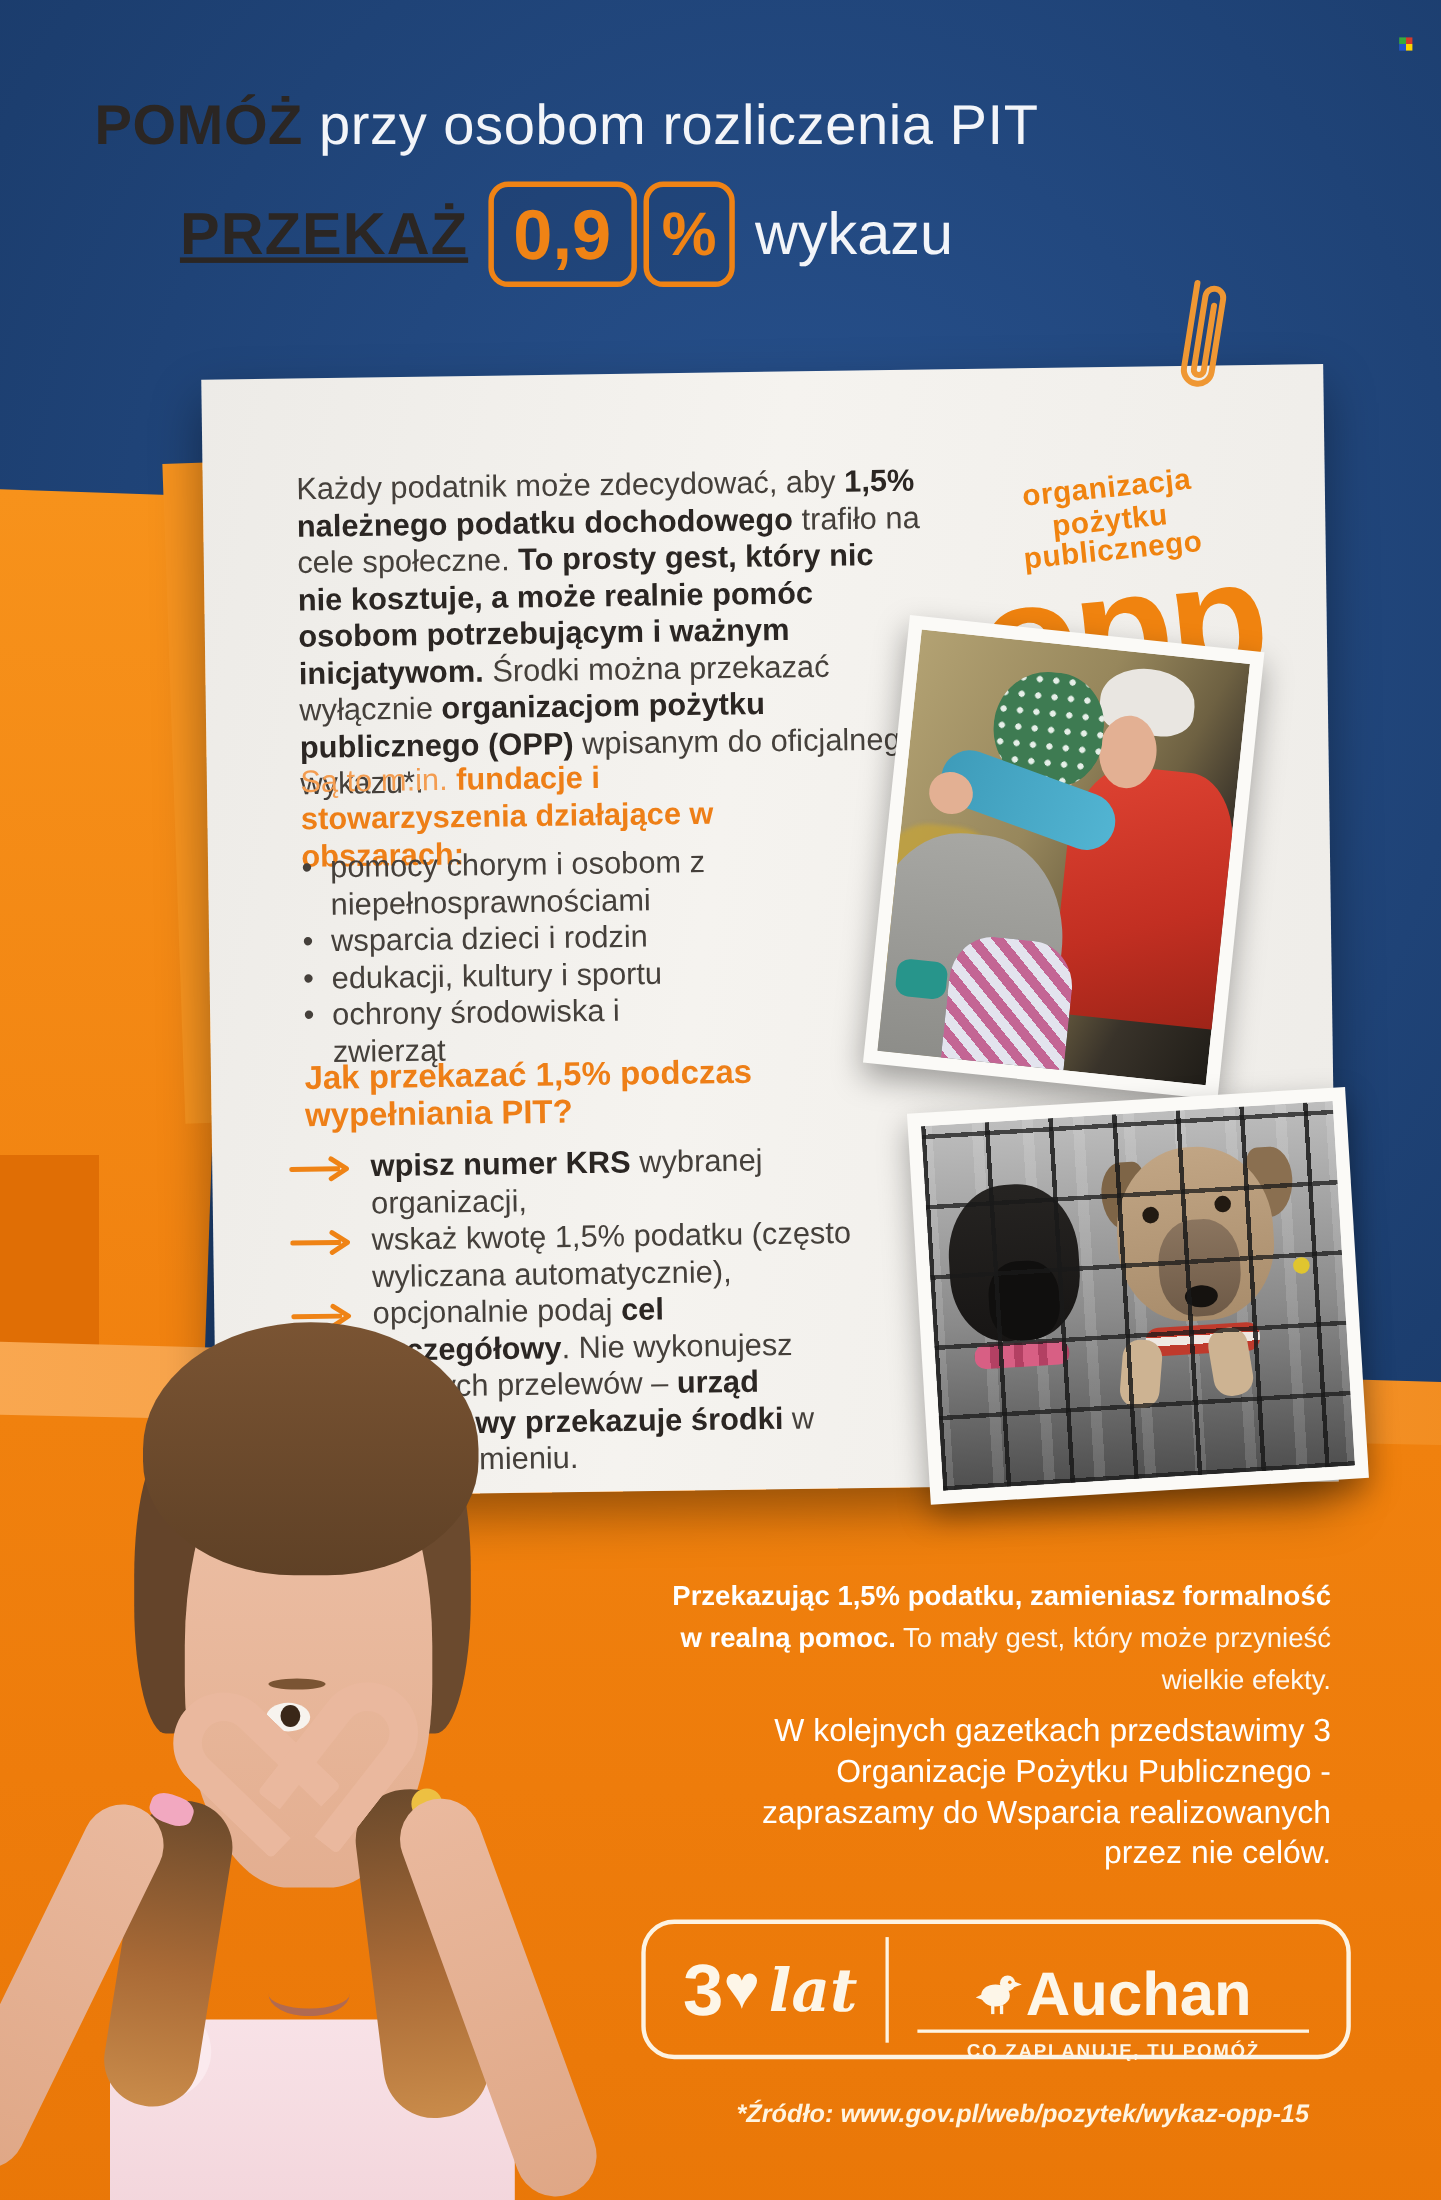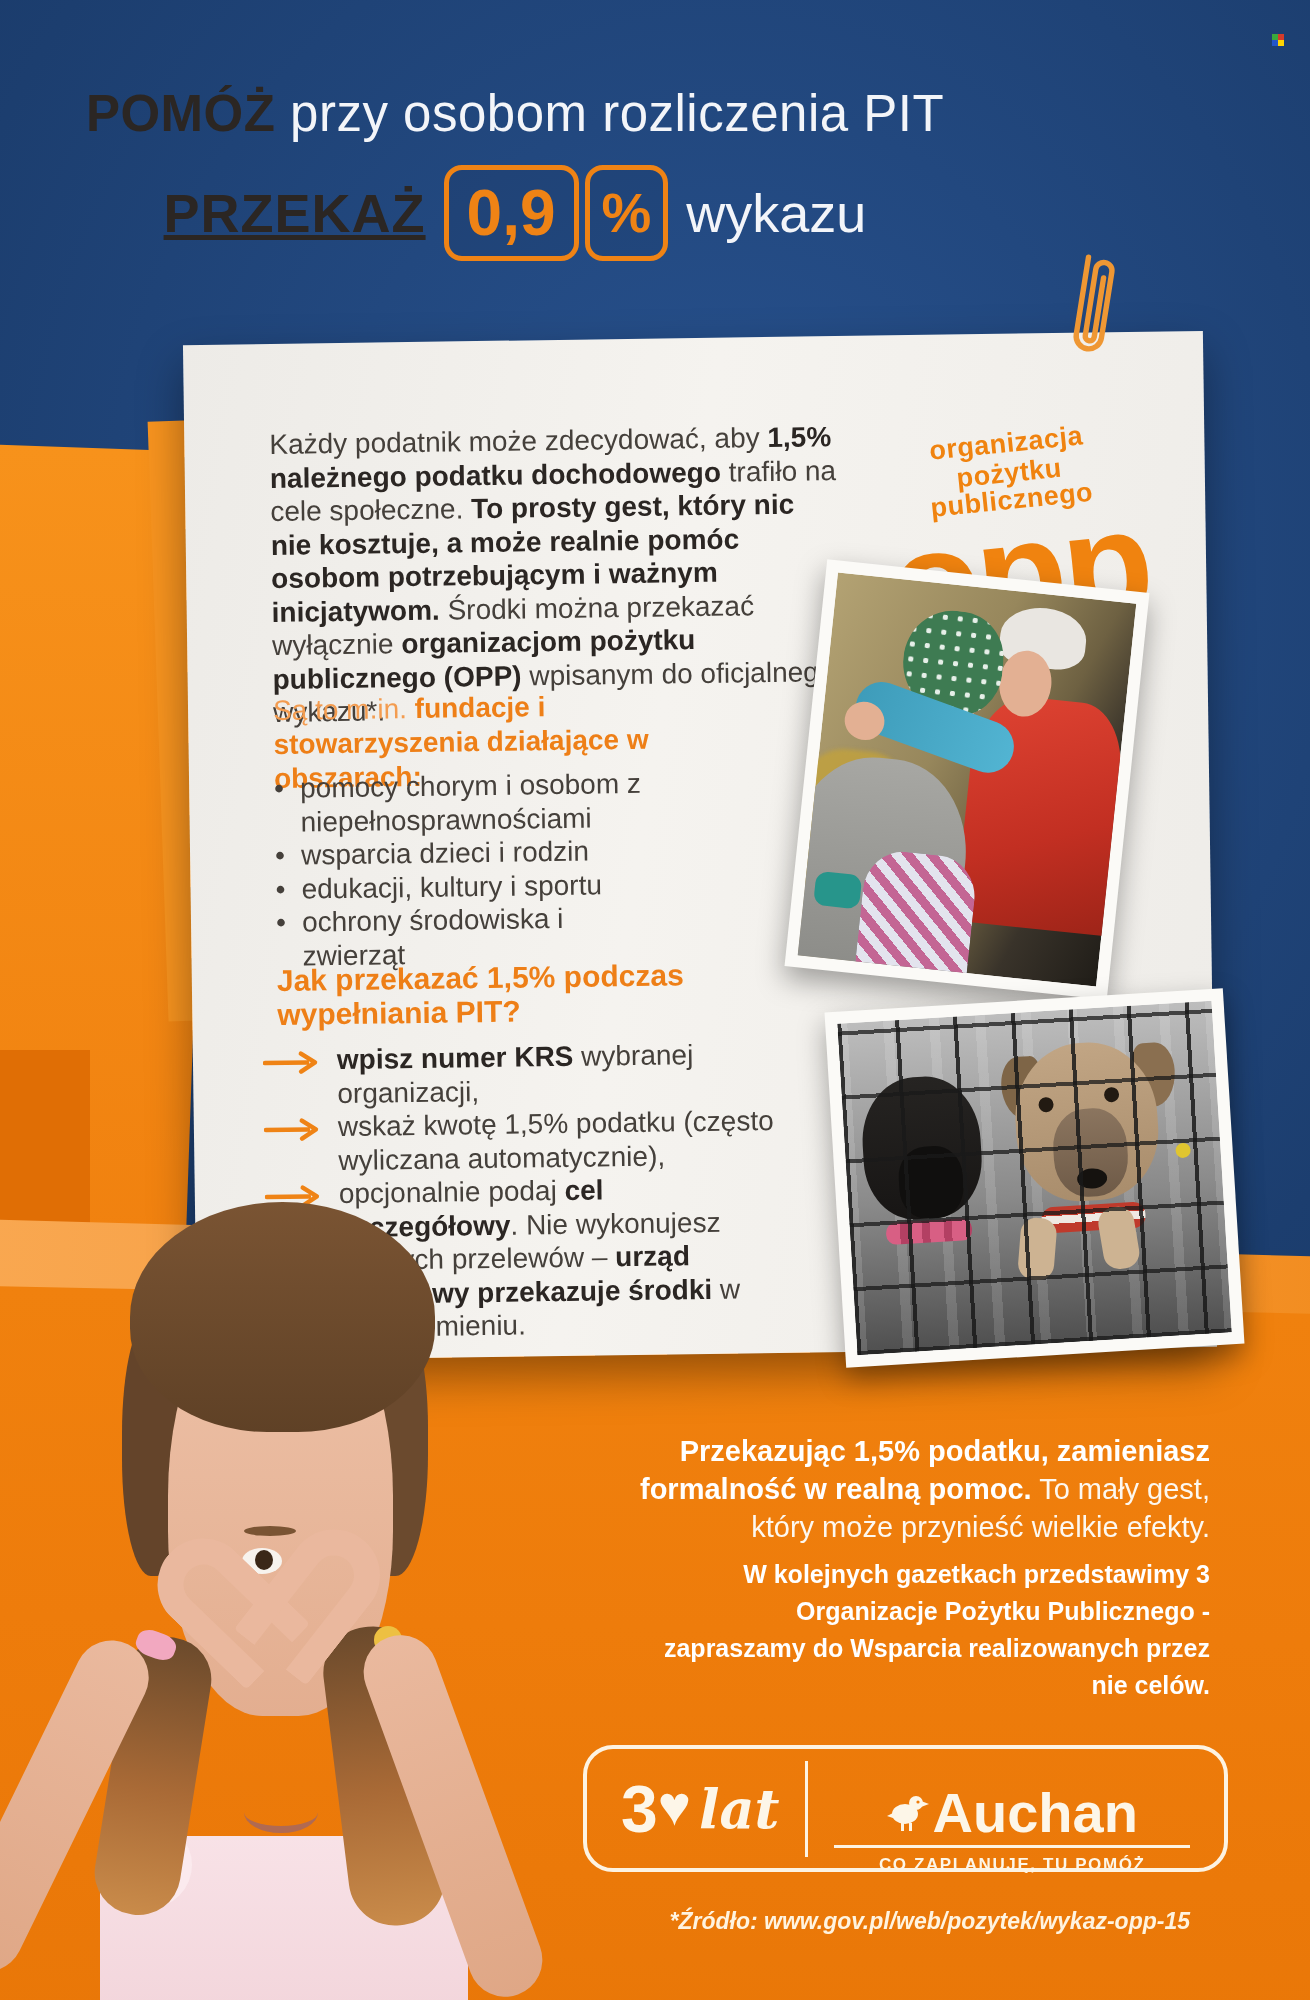--- a/index.html
+++ b/index.html
@@ -123,24 +123,24 @@
         background:linear-gradient(180deg,#f8e2e7,#f3d6dc);}
   .g-ruffle{position:absolute;width:86px;height:86px;border-radius:50%;background:#fbeaee;}
   .g-pig-l{position:absolute;left:92px;top:440px;width:86px;height:280px;border-radius:42px;
         background:linear-gradient(180deg,#6b4a2c,#a96a36 55%,#c98b4a);transform:rotate(9deg);}
   .g-pig-r{position:absolute;left:318px;top:430px;width:96px;height:300px;border-radius:46px;
         background:linear-gradient(180deg,#6b4a2c,#a96a36 55%,#c98b4a);transform:rotate(-7deg);}
   .g-bow{position:absolute;left:118px;top:436px;width:40px;height:26px;border-radius:40%;background:#f2a8c0;transform:rotate(20deg);}
   .g-tie{position:absolute;left:356px;top:430px;width:28px;height:28px;border-radius:50%;background:#edc042;}
   
   .p1{position:absolute;right:100px;top:1432px;width:620px;text-align:right;z-index:3;
-      color:#fdf8f0;font-size:29px;line-height:38px;}
+      color:#fdf8f0;font-size:25px;line-height:38px;}
   .p1 .wb{font-weight:bold;color:#ffffff;}
   .p2x{position:absolute;right:100px;top:1556px;width:560px;text-align:right;z-index:3;
-      color:#ffffff;font-size:25px;line-height:37px;font-weight:bold;}
+      color:#ffffff;font-size:29px;line-height:37px;font-weight:normal;}
   
   .lbox{position:absolute;left:583px;top:1745px;width:645px;height:127px;z-index:3;
         border:4px solid #fdf3e2;border-radius:30px;display:flex;align-items:center;
         color:#fdf6e8;box-sizing:border-box;padding:0 34px;gap:26px;}
   .l30{display:flex;align-items:center;font-weight:bold;}
   .l30 .n{font-size:66px;letter-spacing:-2px;}
   .l30 .h{font-size:56px;margin:0 2px 6px 2px;}
   .l30 .lat{font-family:"DejaVu Serif",serif;font-style:italic;font-size:54px;margin-left:6px;}
   .ldiv{width:3px;height:96px;background:#fdf3e2;}
   .lauchan{display:flex;flex-direction:column;align-items:center;flex:1;}

